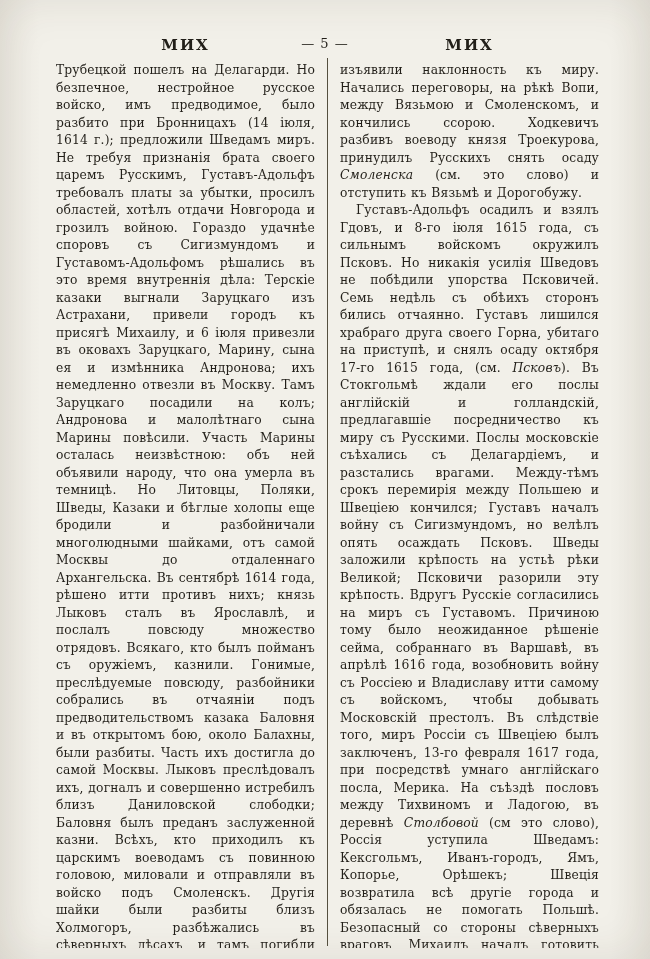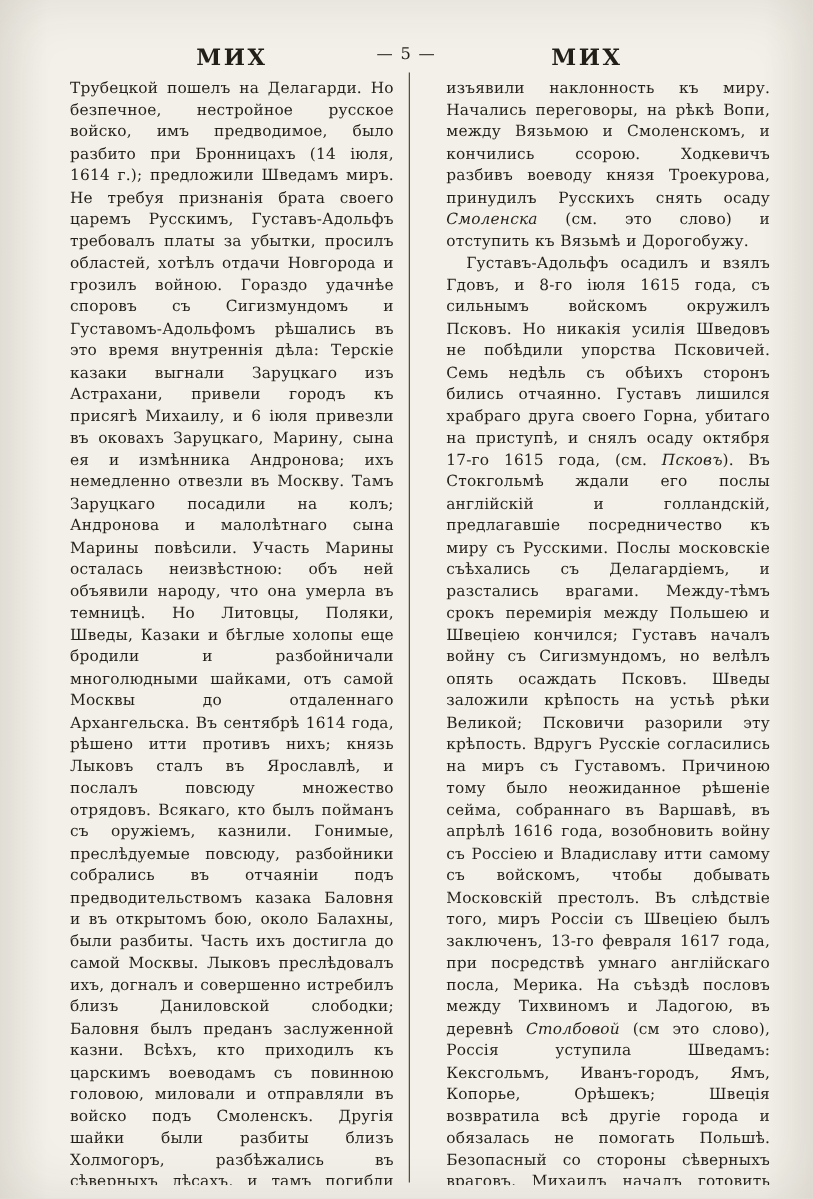--- a/index.html
+++ b/index.html
@@ -15,21 +15,21 @@
     background: #f1efe8;
     background-image: linear-gradient(90deg, #e9e6de 0%, #f2f0e9 6%, #f2f0e9 94%, #e9e6de 100%);
     box-shadow: inset 0 0 45px rgba(60,50,30,0.10);
     overflow: hidden;
     font-family: "DejaVu Serif", "Liberation Serif", serif;
     color: #221f19;
   }
   .running-head {
     position: absolute;
     top: 36px;
-    font-size: 18px;
+    font-size: 15px;
     font-weight: bold;
     letter-spacing: 2px;
     text-align: center;
   }
   .head-left  { left: 56px;  width: 259px; }
   .head-right { left: 340px; width: 259px; }
   .page-number {
     position: absolute;
     top: 36px;
     left: 260px;
@@ -52,21 +52,21 @@
     width: 259px;
     height: 886px;
     overflow: hidden;
     font-size: 12.3px;
     line-height: 17.5px;
     text-align: justify;
     letter-spacing: 0.15px;
     word-spacing: 0.5px;
   }
   .col-left  { left: 56px; }
-  .col-right { left: 357px; }
+  .col-right { left: 340px; }
   .col p { margin: 0; }
   .col p.indent { text-indent: 16px; }
   .col i { font-style: italic; }
 </style>
 </head>
 <body>
 
 <div class="page">
 
   <div class="running-head head-left">МИХ</div>

